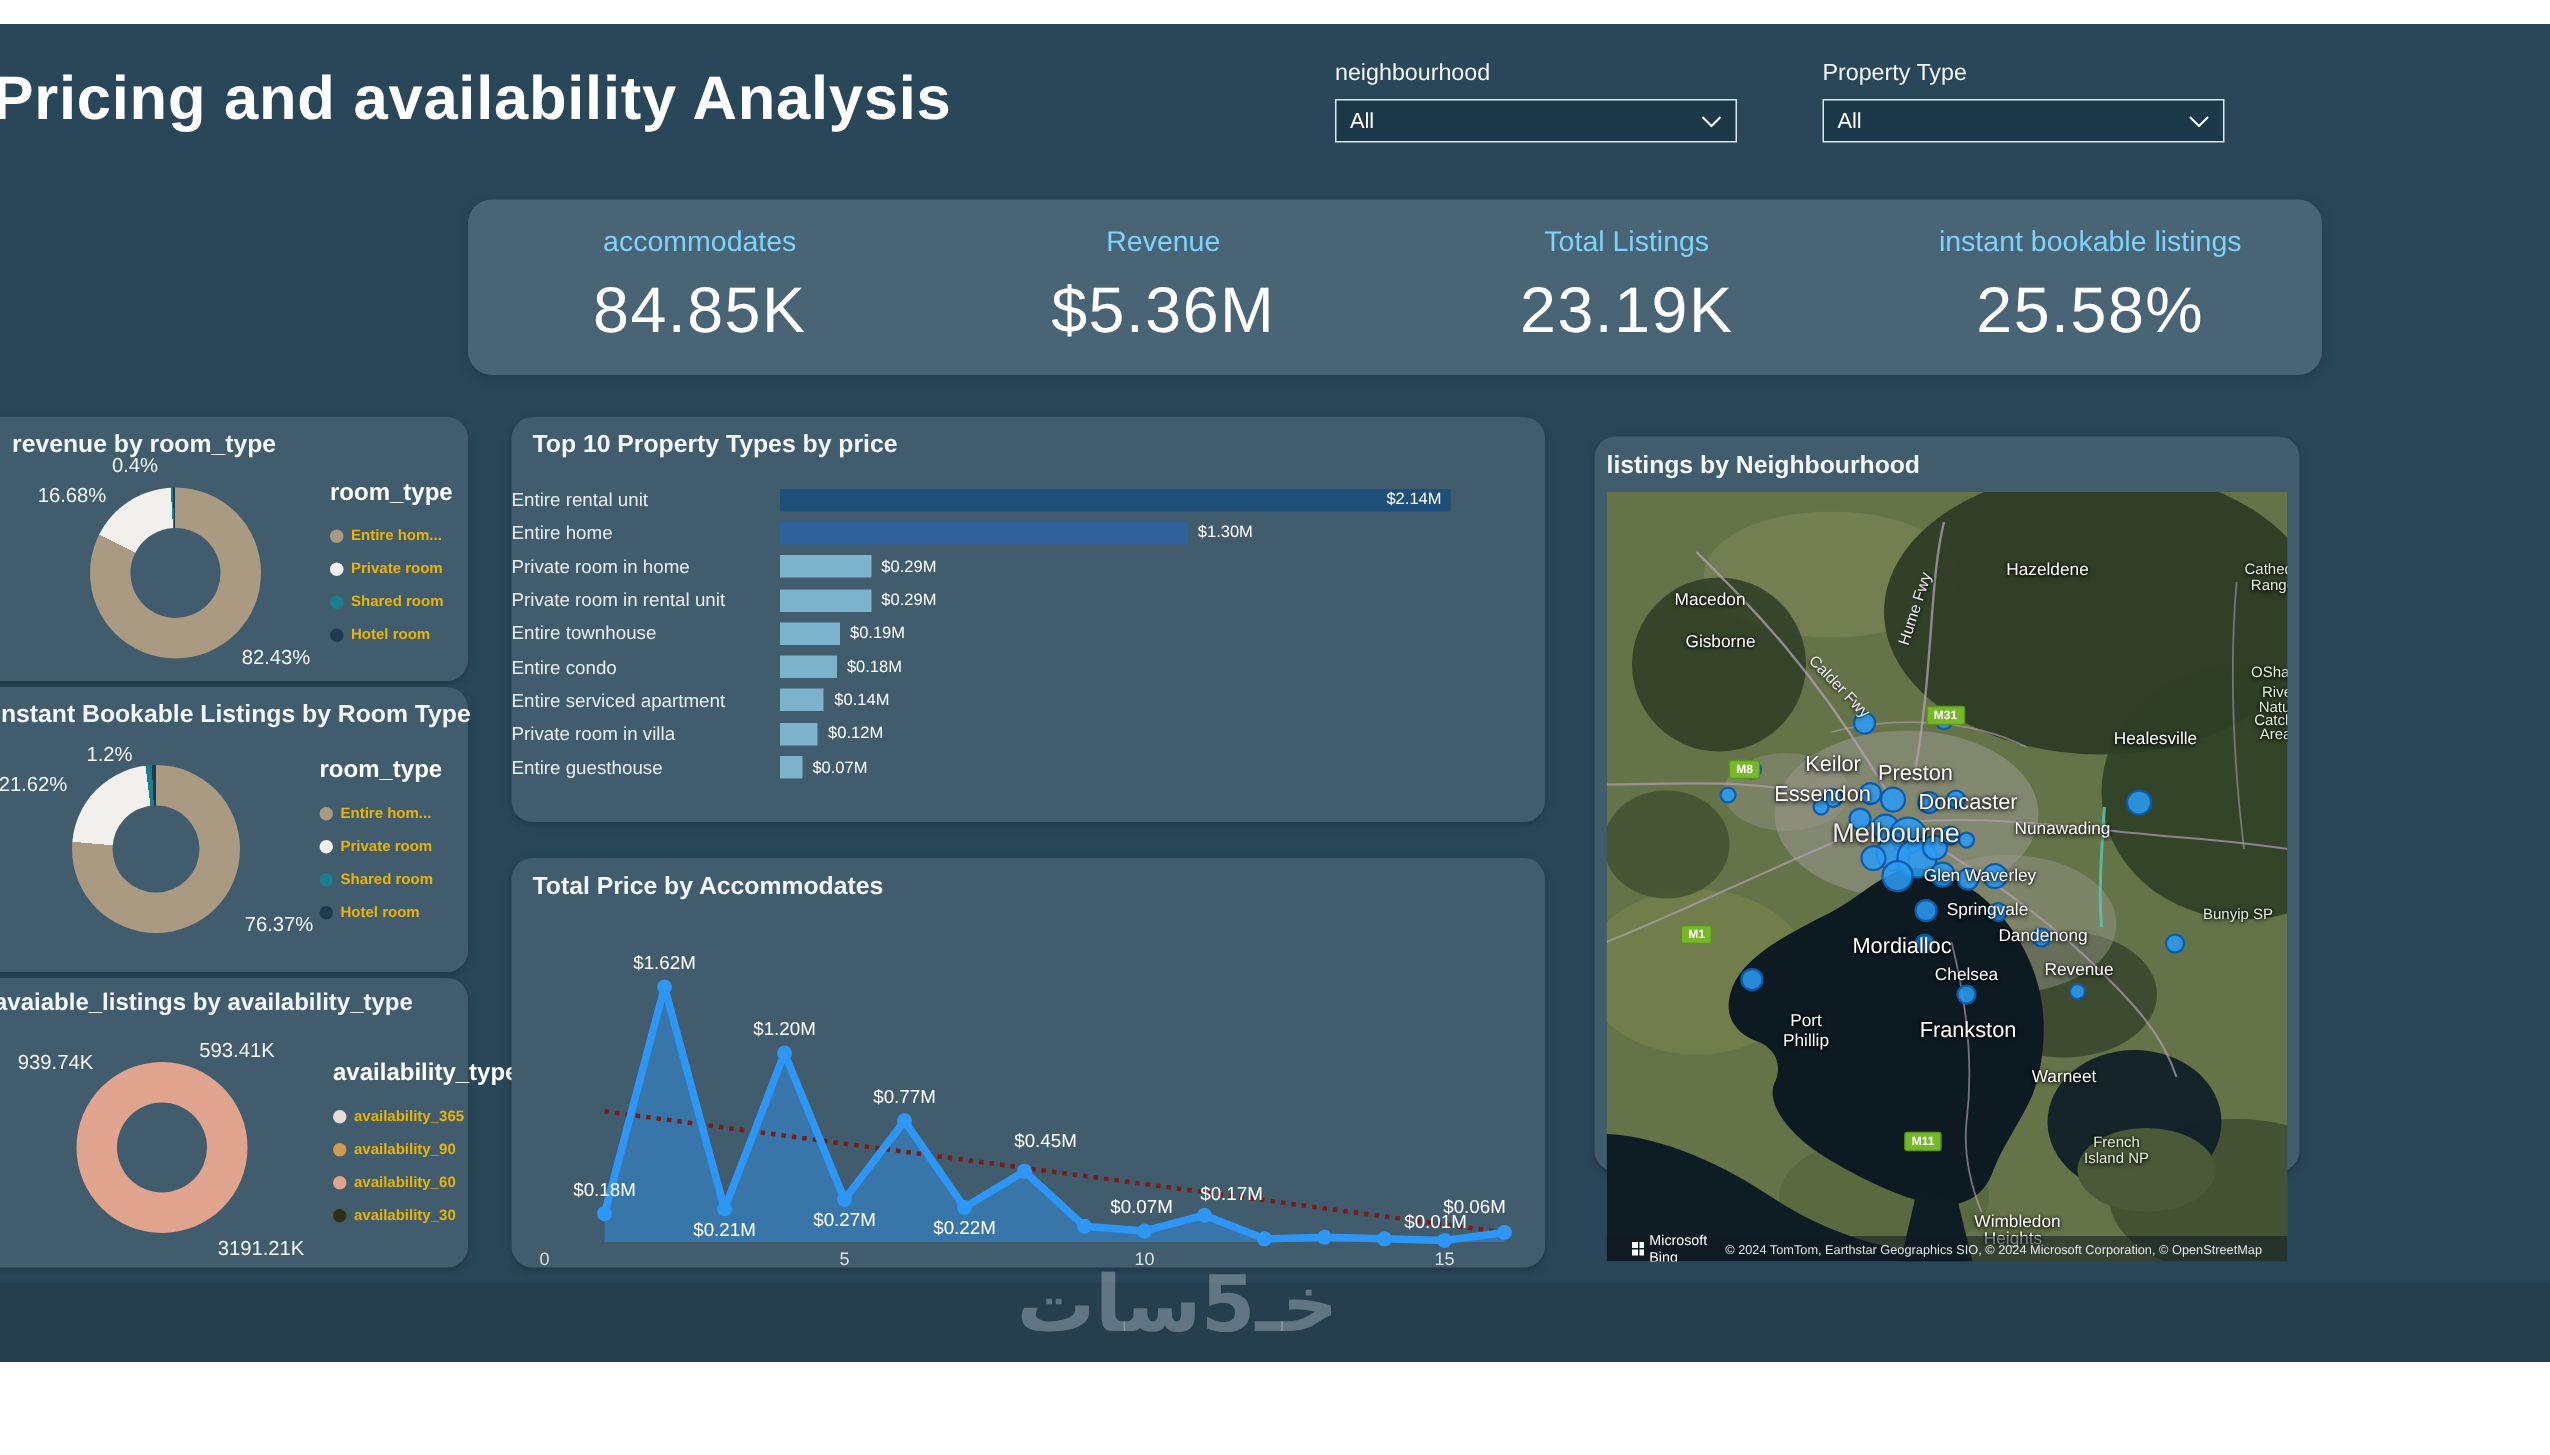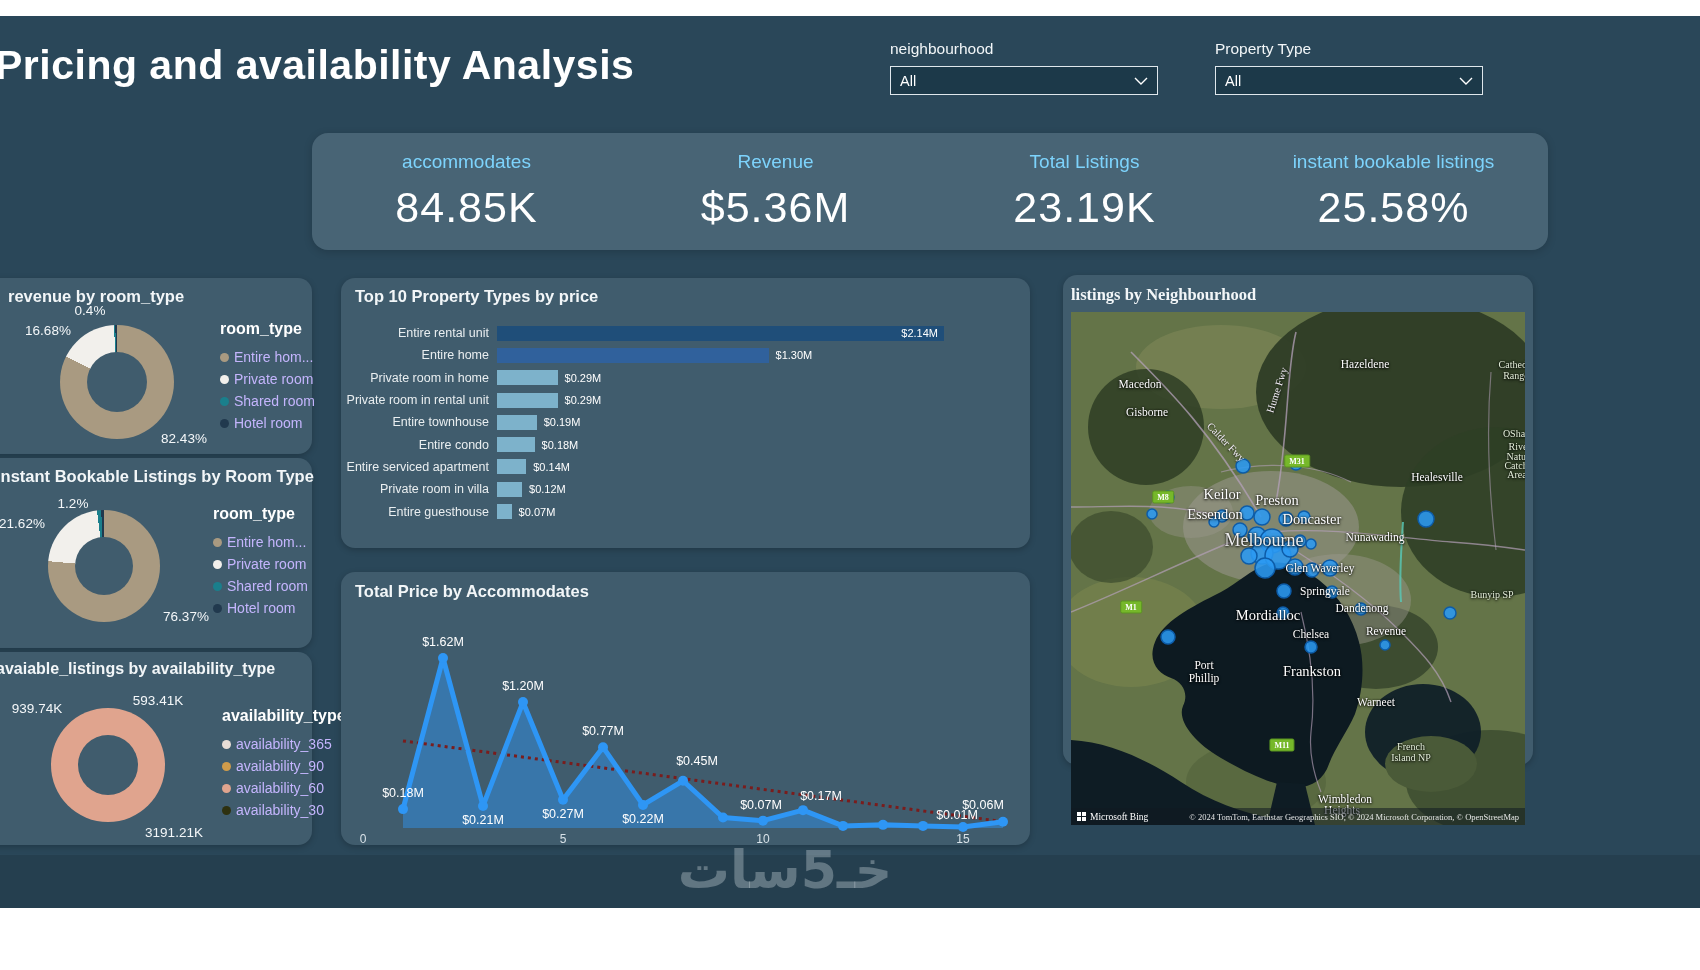--- a/index.html
+++ b/index.html
@@ -38,55 +38,55 @@
   #dp2 .panel-title { left:26px; top:8px; font-size:16px; }
   .donut-area { position:absolute; left:0; top:0; width:100%; height:100%; }
   .donut { position:absolute; border-radius:50%; }
   .donut-hole { position:absolute; border-radius:50%; background:#405c6d; }
   .callout { position:absolute; transform:translate(-50%,-50%); color:#f4f7f9;
     font-size:13.5px; white-space:nowrap; }
   .legend { position:absolute; }
   .legend .ltitle { color:#ffffff; font-size:16px; font-weight:700; margin-bottom:8px; }
   .legend .litem { display:flex; align-items:center; height:22px; cursor:pointer; }
   .legend .ldot { width:9px; height:9px; border-radius:50%; margin-right:5px; flex:none; }
-  .legend .ltext { color:#c4b5fd; font-size:14px; white-space:nowrap; }
+  .legend .ltext { color:#eab308; font-size:10px; white-space:nowrap;font-weight:bold; }
   
   #barPanel { left:341px; top:262px; width:689px; height:270px; }
   #barPanel .panel-title { left:14px; top:9px; }
   .bar-rows { position:absolute; left:0; top:44px; width:100%; }
   .bar-row { display:flex; align-items:center; height:22.3px; }
-  .bar-cat { width:156px; text-align:right; padding-right:8px; color:#e9eef0;
+  .bar-cat { width:179px; text-align:left; padding-right:8px; color:#e9eef0;
     font-size:12.5px; white-space:nowrap; flex:none; }
   .bar-track { position:relative; height:15px; flex:1; }
   .bar-fill { position:absolute; left:0; top:0; height:15px; cursor:pointer; }
   .bar-val { position:absolute; top:50%; transform:translateY(-50%); color:#ffffff;
     font-size:11px; white-space:nowrap; }
   
   #linePanel { left:341px; top:556px; width:689px; height:273px; }
   #linePanel .panel-title { left:14px; top:10px; }
   #lineSvg { position:absolute; left:0; top:0; }
   
-  #mapPanel { left:1063px; top:259px; width:470px; height:490px;font-family:Liberation Serif, serif; }
+  #mapPanel { left:1063px; top:275px; width:470px; height:490px; }
   #mapPanel .panel-title { left:8px; top:10px; }
   .map-box { position:absolute; left:8px; top:37px; width:454px; height:513px;
     overflow:hidden; cursor:grab; }
   .map-box svg { position:absolute; left:0; top:0; }
   .place { position:absolute; transform:translate(-50%,-50%); color:#ffffff;
     font-size:11.5px; white-space:nowrap; text-shadow:0 1px 3px rgba(0,0,0,0.95), 0 0 2px rgba(0,0,0,0.9); }
   .place.city { font-size:14.5px; }
   .place.metro { font-size:18px; color:rgba(255,255,255,0.92); }
   .place.park { font-size:10px; color:#e4efda; }
   .roadlbl { position:absolute; color:#f2ecf6; font-size:10.5px; white-space:nowrap;
     text-shadow:0 1px 2px rgba(0,0,0,0.9); }
   .badge { position:absolute; transform:translate(-50%,-50%); background:#76b82a;
     color:#ffffff; font-size:8px; font-weight:700; padding:1px 4px; border-radius:2px;
     border:1px solid #5a9420; }
   .attrib { position:absolute; left:0; bottom:0; width:100%; height:17px;
     background:rgba(16,26,32,0.55); display:flex; align-items:center;
-    justify-content:space-between; padding:0 6px; }
+    justify-content:space-between; padding:0 17px; }
   .attrib .brand { display:flex; align-items:center; color:#ffffff; font-size:9.5px; }
   .winlogo { display:inline-block; width:9px; height:9px; margin-right:4px;
     background:
       linear-gradient(#fff,#fff) 0 0/4px 4px no-repeat,
       linear-gradient(#fff,#fff) 5px 0/4px 4px no-repeat,
       linear-gradient(#fff,#fff) 0 5px/4px 4px no-repeat,
       linear-gradient(#fff,#fff) 5px 5px/4px 4px no-repeat; }
   .attrib .copy { color:rgba(255,255,255,0.88); font-size:8.5px; white-space:nowrap; }
   
   .watermark { position:absolute; left:655px; top:824px; width:260px; text-align:center;

